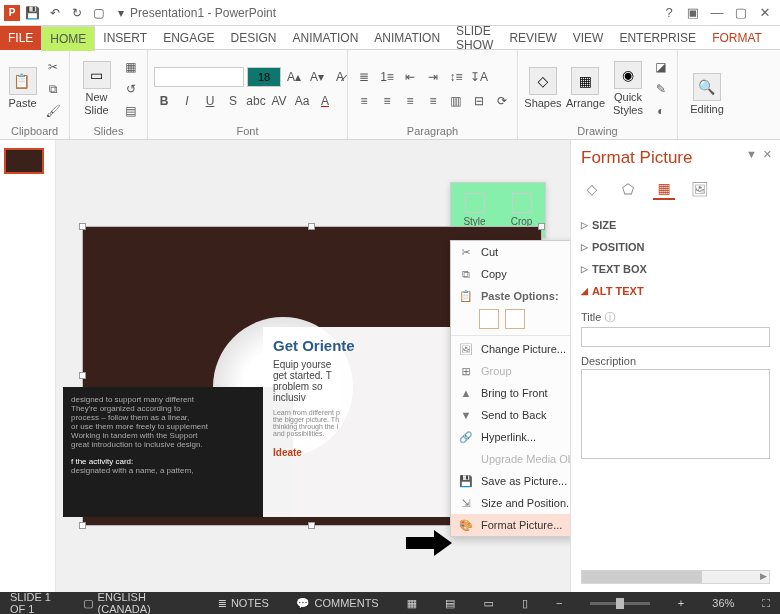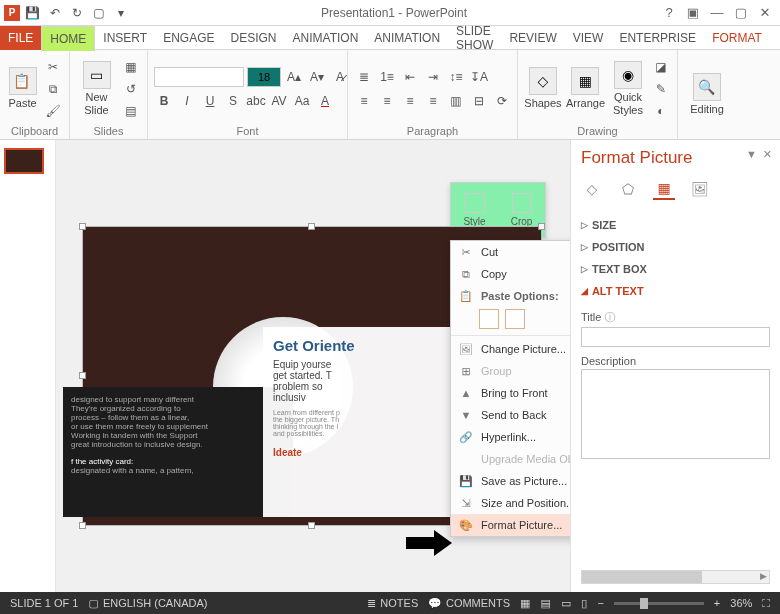--- a/index.html
+++ b/index.html
@@ -3,21 +3,21 @@
 <meta charset="utf-8">
 <style>
 * { margin: 0; padding: 0; box-sizing: border-box; font-family: "Segoe UI", Tahoma, sans-serif; }
 body { width: 780px; height: 614px; background: #fff; overflow: hidden; font-size: 12px; position: relative; }
 
 
 .titlebar { height: 26px; background: #fff; border-bottom: 1px solid #d6d6d6; display: flex; align-items: center; padding: 0 4px; }
 .titlebar .qat { display: flex; gap: 4px; align-items: center; }
 .titlebar .qat .qi { width: 18px; height: 18px; display: flex; align-items: center; justify-content: center; font-size: 12px; color: #555; }
 .titlebar .ppt-icon { width:16px; height:16px; background:#d24726; color:#fff; font-size:10px; display:flex; align-items:center; justify-content:center; font-weight:bold;}
-.titlebar .title { flex: 1; text-align: center; color: #666; font-size: 12px; }
+.titlebar .title { flex: 1; text-align: left; color: #666; font-size: 12px; }
 .titlebar .wc { display: flex; gap: 2px; }
 .titlebar .wc span { width: 22px; height: 20px; display: flex; align-items: center; justify-content: center; color: #666; font-size: 13px; }
 
 
 .tabs { height: 24px; display: flex; align-items: stretch; border-bottom: 1px solid #d6d6d6; background:#fff;}
 .tab { padding: 12px 8px; display: flex; align-items: center; color: #555; font-size: 12px; cursor:pointer;}
 .tab.file { background: #d24726; color: #fff; }
 .tab.active { border: 1px solid #d6d6d6; border-bottom: 1px solid #fff; background:#bef264;}
 .tab.format { color: #c43e1c; }
 .tab.account { color:#555; display:flex; gap:4px; align-items:center; }
@@ -75,21 +75,21 @@
 .pane .sec { padding:5px 0; font-size:11px; color:#555; font-weight:bold; display:flex; align-items:center; gap:4px;}
 .pane .sec .tri { font-size:9px; color:#888;}
 .pane .sec.open { color:#c43e1c;}
 .pane .field-label { font-size:11px; color:#555; margin:8px 0 2px;}
 .pane input[type=text], .pane textarea { width:100%; border:1px solid #c8c8c8; font-size:11px; padding:3px;}
 .pane textarea { height:90px; resize:none;}
 .pane .hscroll { position:absolute; bottom:8px; left:10px; right:10px; height:14px; background:#f0f0f0; border:1px solid #d6d6d6;}
 .pane .hscroll .thumb2 { position:absolute; left:0; width:120px; top:0; bottom:0; background:#cdcdcd;}
 
 
-.status { position:absolute; left:0; right:0; bottom:0; height:22px; background:#303030; color:#d0d0d0; display:flex; align-items:center; font-size:11px; padding:0 10px; gap:10px;}
+.status { position:absolute; left:0; right:0; bottom:0; height:22px; background:#303030; color:#d0d0d0; display:flex; align-items:center; font-size:11px; padding:0 10px; gap:28px;}
 .status .spacer { flex:1;}
 .status .sbtn { display:flex; align-items:center; gap:4px;}
 .status .zoom-track { width:90px; height:3px; background:#666; position:relative;}
 .status .zoom-track .zhandle { position:absolute; left:26px; top:-4px; width:8px; height:11px; background:#bbb;}
 </style>
 </head>
 <body>
 
 <div class="titlebar">
   <div class="qat">

